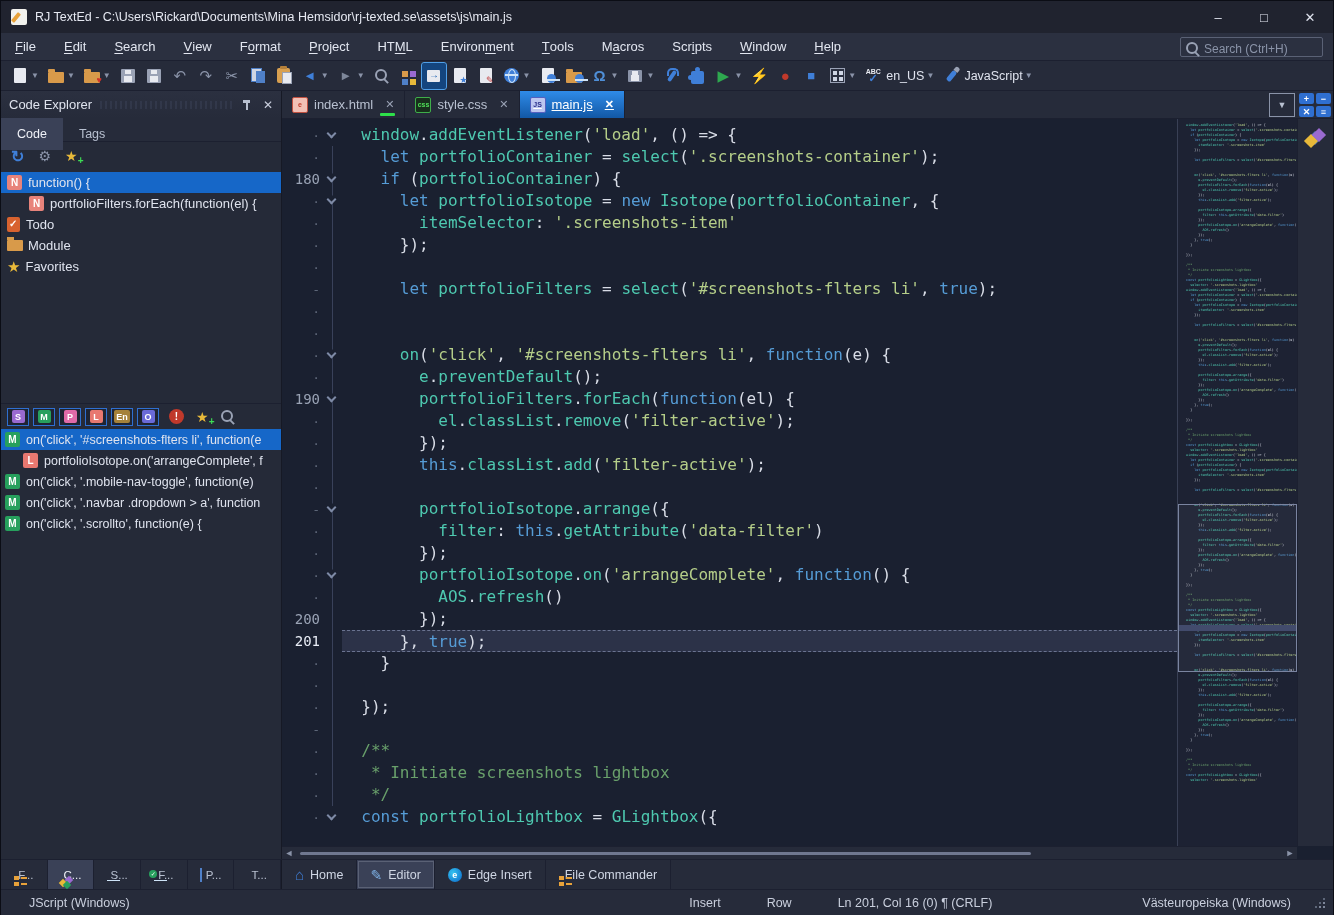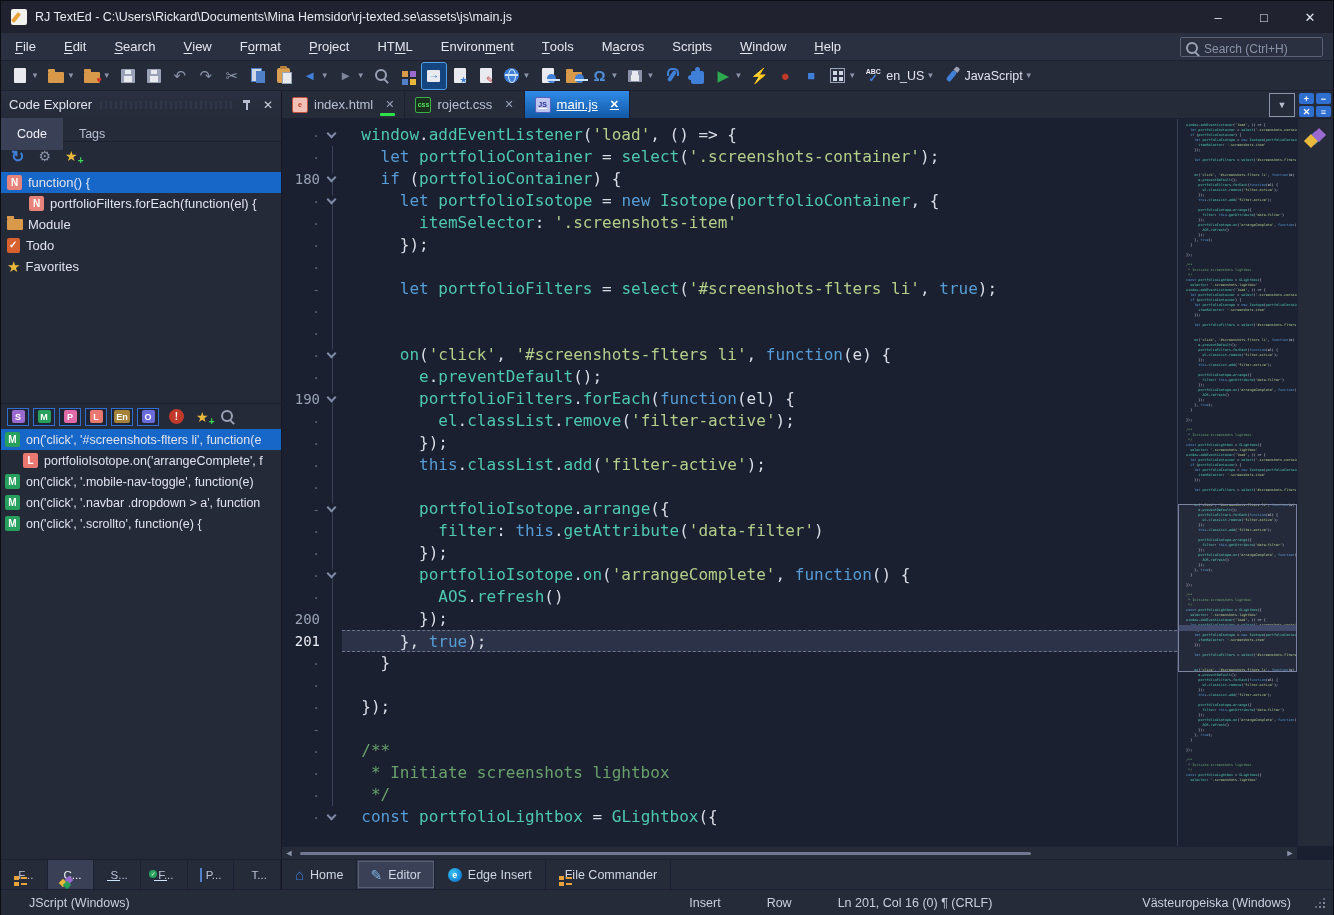--- a/index.html
+++ b/index.html
@@ -474,26 +474,26 @@
       <div class="ce-tree" id="ce-tree">
           <div class="tree-row sel">
             <span class="badge-n">N</span>
             <span>function() {</span>
           </div>
           <div class="tree-row child">
             <span class="badge-n">N</span>
             <span>portfolioFilters.forEach(function(el) {</span>
           </div>
           <div class="tree-row">
+            <span class="tclip"></span>
+            <span>Todo</span>
+          </div>
+          <div class="tree-row">
             <span class="tfolder"></span>
             <span>Module</span>
-          </div>
-          <div class="tree-row">
-            <span class="tclip"></span>
-            <span>Todo</span>
           </div>
           <div class="tree-row">
             <span class="tstar">★</span>
             <span>Favorites</span>
           </div>
         </div>
       <div class="ce-filter" id="ce-filter">
           <div class="fbadge">
             <span style="background: rgb(154, 106, 208);">S</span>
           </div>
@@ -545,21 +545,21 @@
       <div class="doctabs">
         <div id="doctabs" style="display:flex;">
             <div class="doctab">
               <span class="ficon html">e</span>
               <span>index.html</span>
               <span class="tabx">✕</span>
               <span class="modbar"></span>
             </div>
             <div class="doctab">
               <span class="ficon css">css</span>
-              <span>roject.css</span>
+              <span>style.css</span>
               <span class="tabx">✕</span>
             </div>
             <div class="doctab active">
               <span class="ficon js">JS</span>
               <span>main.js</span>
               <span class="tabx">✕</span>
             </div>
           </div>
         <div class="tabspacer"></div>
         <div class="tabdrop">▼</div>

